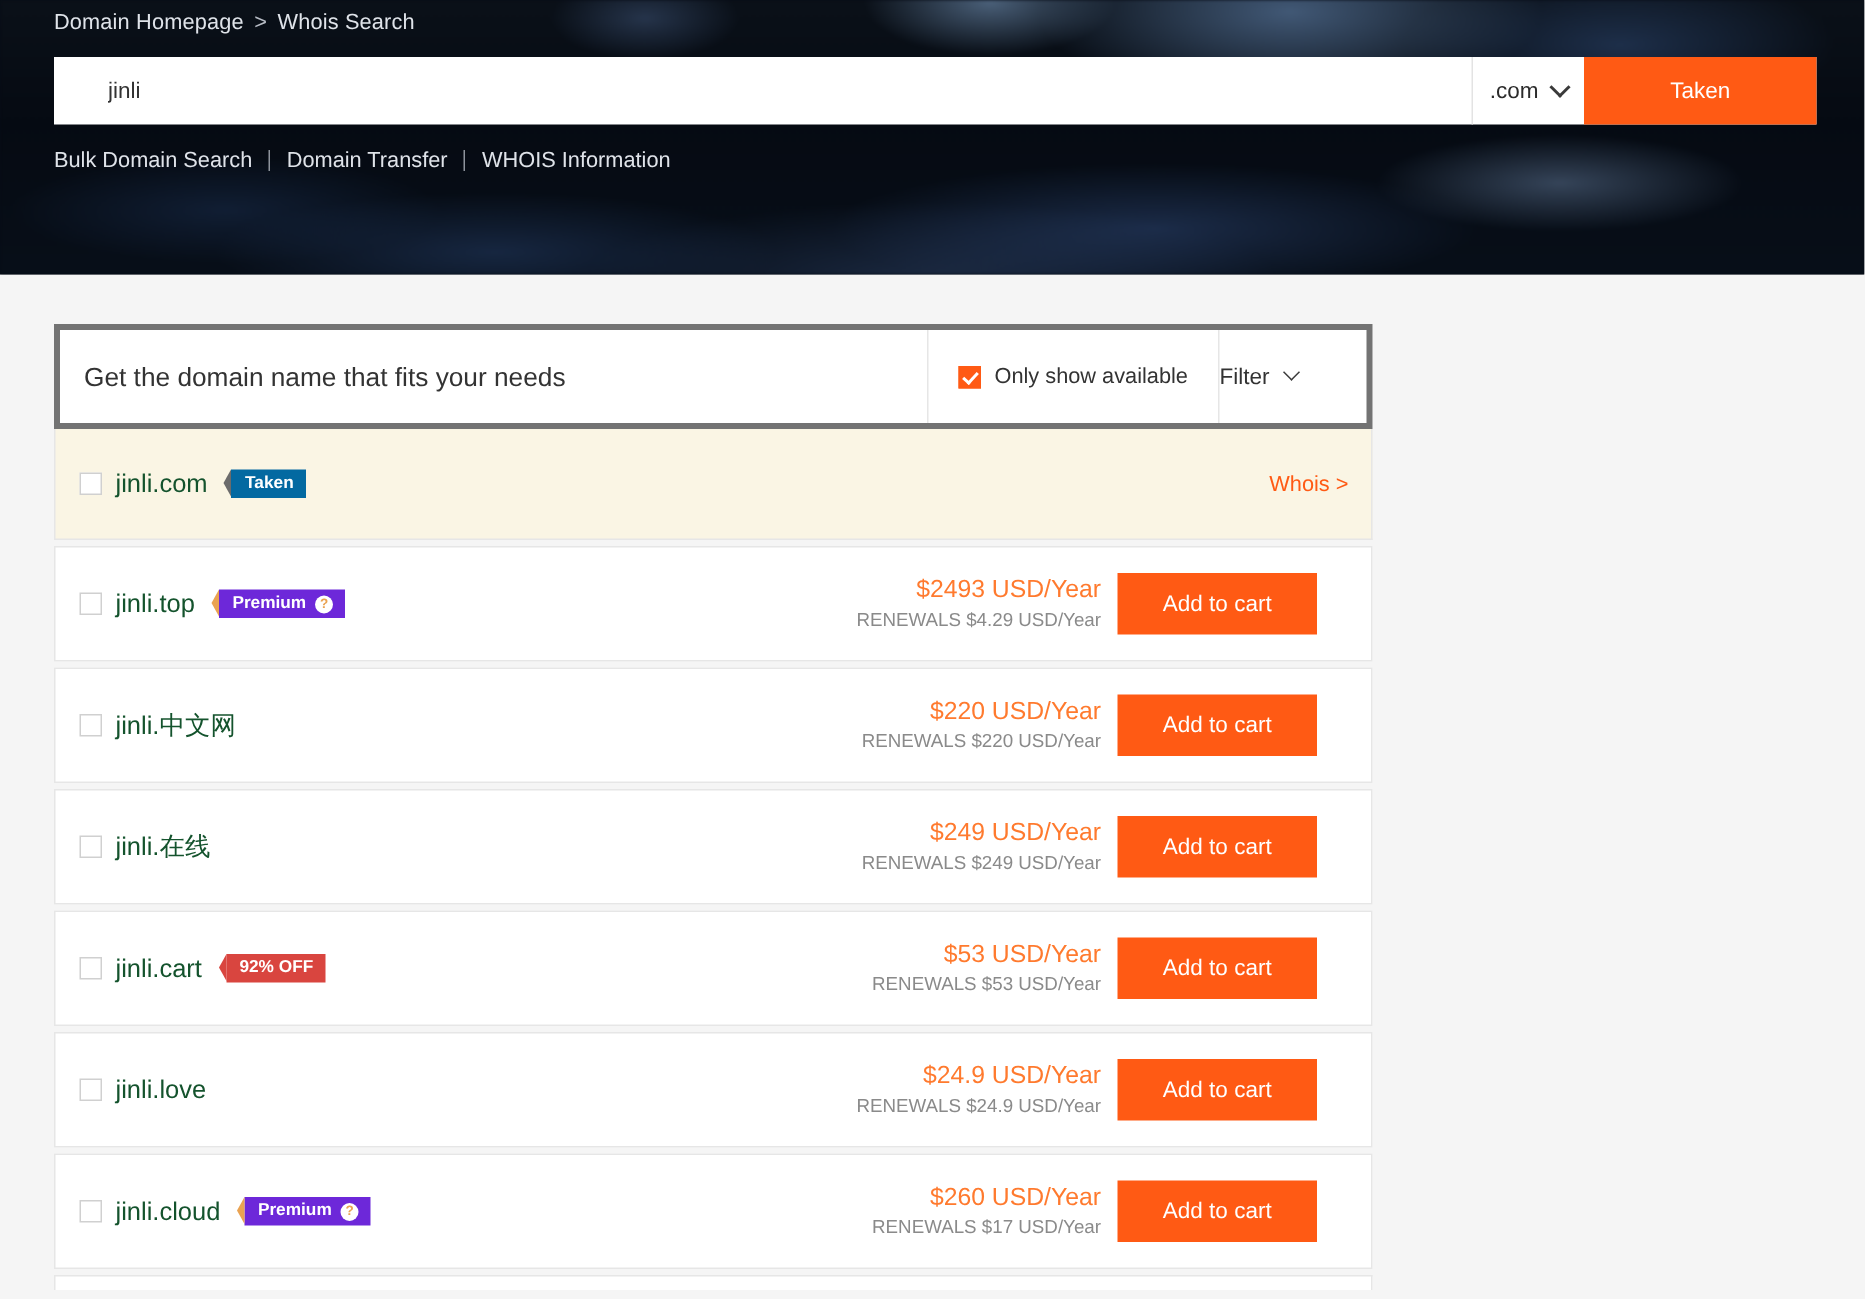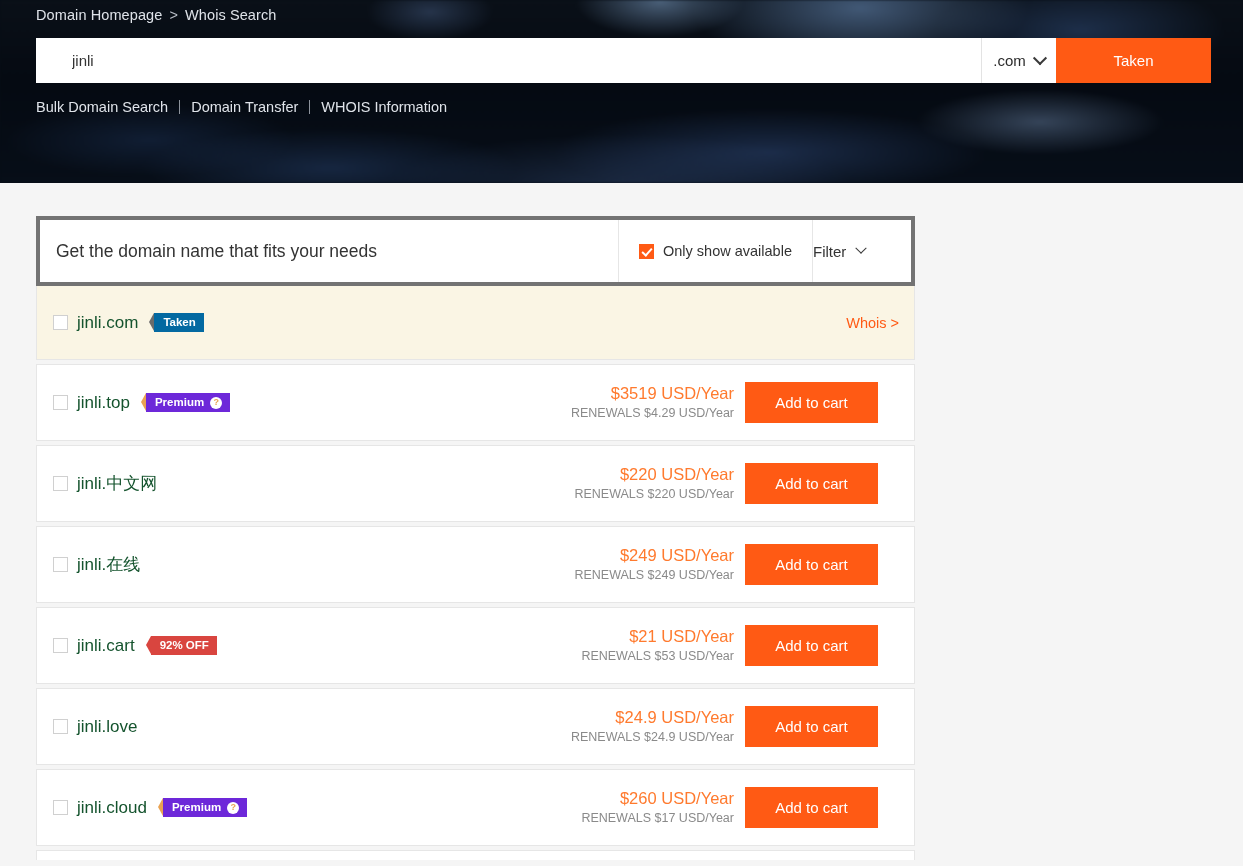--- a/index.html
+++ b/index.html
@@ -361,21 +361,21 @@
     <div class="row">
       <div class="row-left">
         <span class="chk"></span>
         <span class="dom-name">jinli.top</span>
         <span class="tag premium">
           <span class="tag-text">Premium</span>
           <span class="qmark">?</span>
         </span>
       </div>
       <div class="price-block">
-        <div class="price-main">$3519 USD/Year</div>
+        <div class="price-main">$2493 USD/Year</div>
         <div class="price-renew">RENEWALS $4.29 USD/Year</div>
       </div>
       <button class="cart-btn">Add to cart</button>
     </div>
 
     <div class="row">
       <div class="row-left">
         <span class="chk"></span>
         <span class="dom-name">jinli.中文网</span>
       </div>
@@ -400,21 +400,21 @@
 
     <div class="row">
       <div class="row-left">
         <span class="chk"></span>
         <span class="dom-name">jinli.cart</span>
         <span class="tag off">
           <span class="tag-text">92% OFF</span>
         </span>
       </div>
       <div class="price-block">
-        <div class="price-main">$21 USD/Year</div>
+        <div class="price-main">$53 USD/Year</div>
         <div class="price-renew">RENEWALS $53 USD/Year</div>
       </div>
       <button class="cart-btn">Add to cart</button>
     </div>
 
     <div class="row">
       <div class="row-left">
         <span class="chk"></span>
         <span class="dom-name">jinli.love</span>
       </div>

